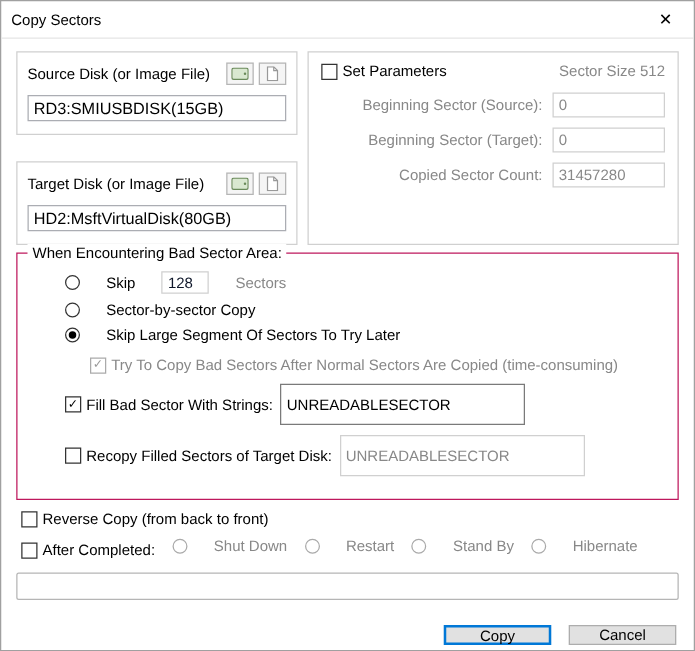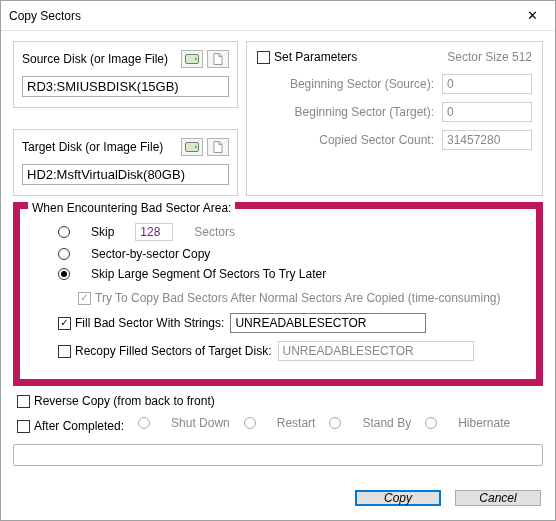--- a/index.html
+++ b/index.html
@@ -107,21 +107,21 @@
     width: 90px;
     height: 20px;
     border: 1px solid #d0d0d0;
     background: #fff;
     color: #888;
     padding: 2px 4px;
     font-family: inherit;
     font-size: 12px;
   }
   .fieldset {
-    border: 7px solid #be185d;
+    border: 1px solid #be185d;
     margin-top: 4px;
     padding: 14px 10px 10px 10px;
     position: relative;
   }
   .fieldset .legend {
     position: absolute;
     top: -8px; left: 8px;
     background: #fff;
     padding: 0 4px;
     font-size: 12px;
@@ -136,30 +136,30 @@
     display: inline-flex; align-items: center; justify-content: center;
   }
   .radio.selected .dot::after {
     content: ""; width: 6px; height: 6px; background: #000; border-radius: 50%;
   }
   .radio.disabled { color: #888; }
   .radio.disabled .dot { border-color: #aaa; }
   .skipinput {
     width: 38px; height: 18px;
     border: 1px solid #d0d0d0;
-    color: #701a75;
+    color: #0f172a;
     text-align: left;
     padding: 0 4px;
     font-family: inherit; font-size: 12px;
     background: #fff;
   }
   .subopts { padding-left: 28px; margin-top: 10px; }
   .subrow { display: flex; align-items: center; gap: 6px; margin-bottom: 8px; }
   .stringinput {
-    height: 20px;
+    height: 33px;
     border: 1px solid #7a7a7a;
     padding: 0 4px;
     font-family: inherit; font-size: 12px;
     width: 196px;
   }
   .stringinput.disabled { border-color: #d0d0d0; color: #888; }
   .plainrow { display: flex; align-items: center; gap: 14px; margin-top: 8px; padding-left: 4px;}
   .progressbar {
     margin-top: 8px;
     height: 22px;
@@ -170,24 +170,23 @@
   .footer {
     display: flex;
     justify-content: flex-end;
     gap: 14px;
     padding: 10px 14px 14px 0;
   }
   .btn {
     width: 86px; height: 16px;
     border: 1px solid #adadad;
     background: #e1e1e1;
-    display: flex; align-items: center; justify-content: center;
+    display: flex; align-items: flex-start; justify-content: center;
     font-family: inherit; font-size: 12px;
     cursor: default;
-    font-style: italic;
   }
   .btn.primary { border: 2px solid #0078d7; background: #e1e1e1; }
 </style>
 </head>
 <body>
 
 <div class="window">
 
   <div class="titlebar">
     <span class="title">Copy Sectors</span>

